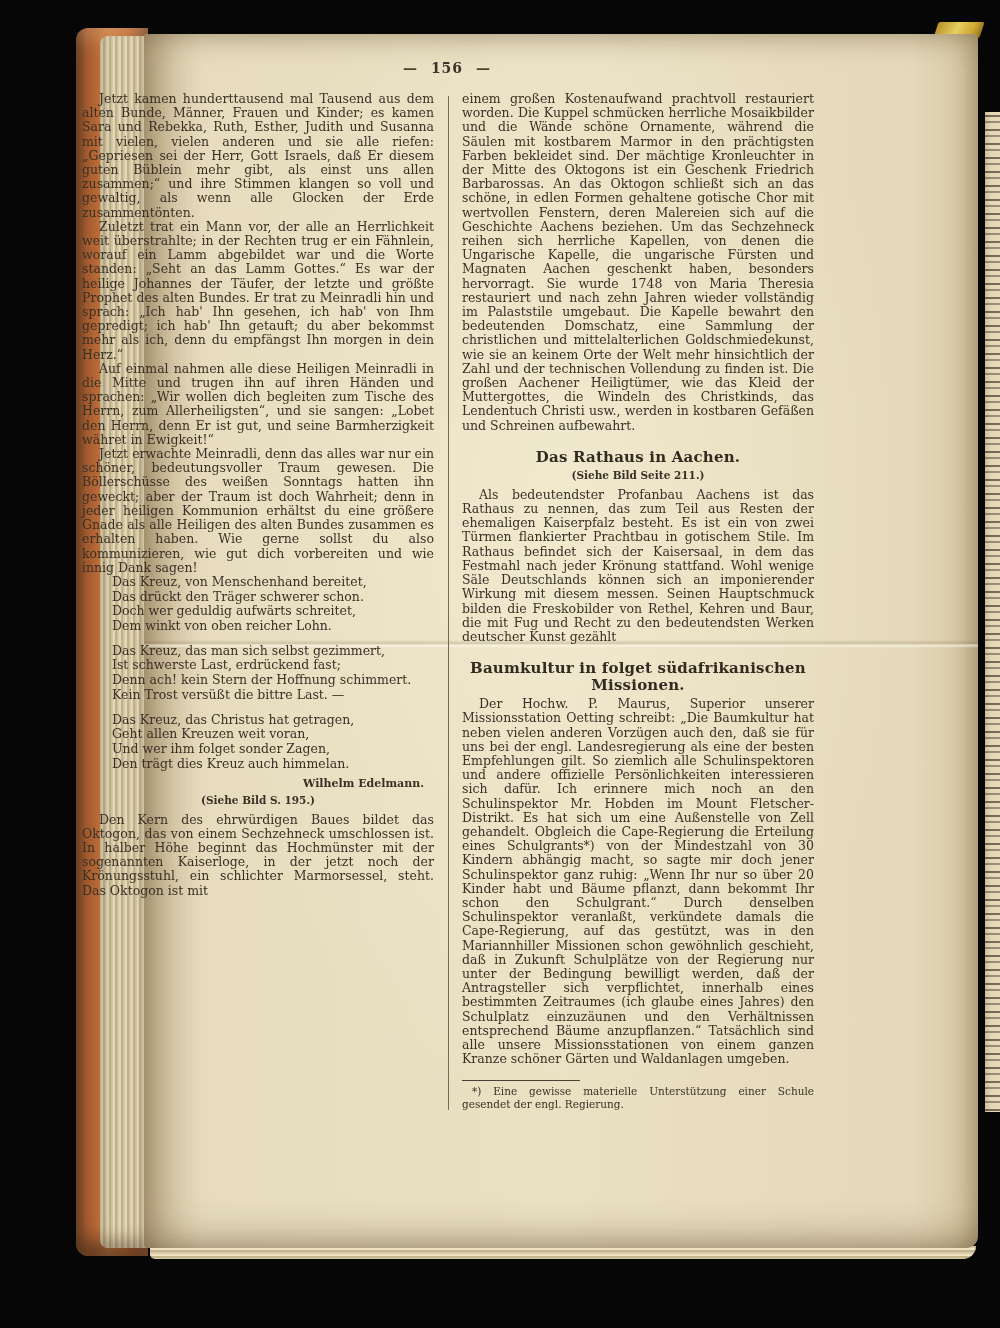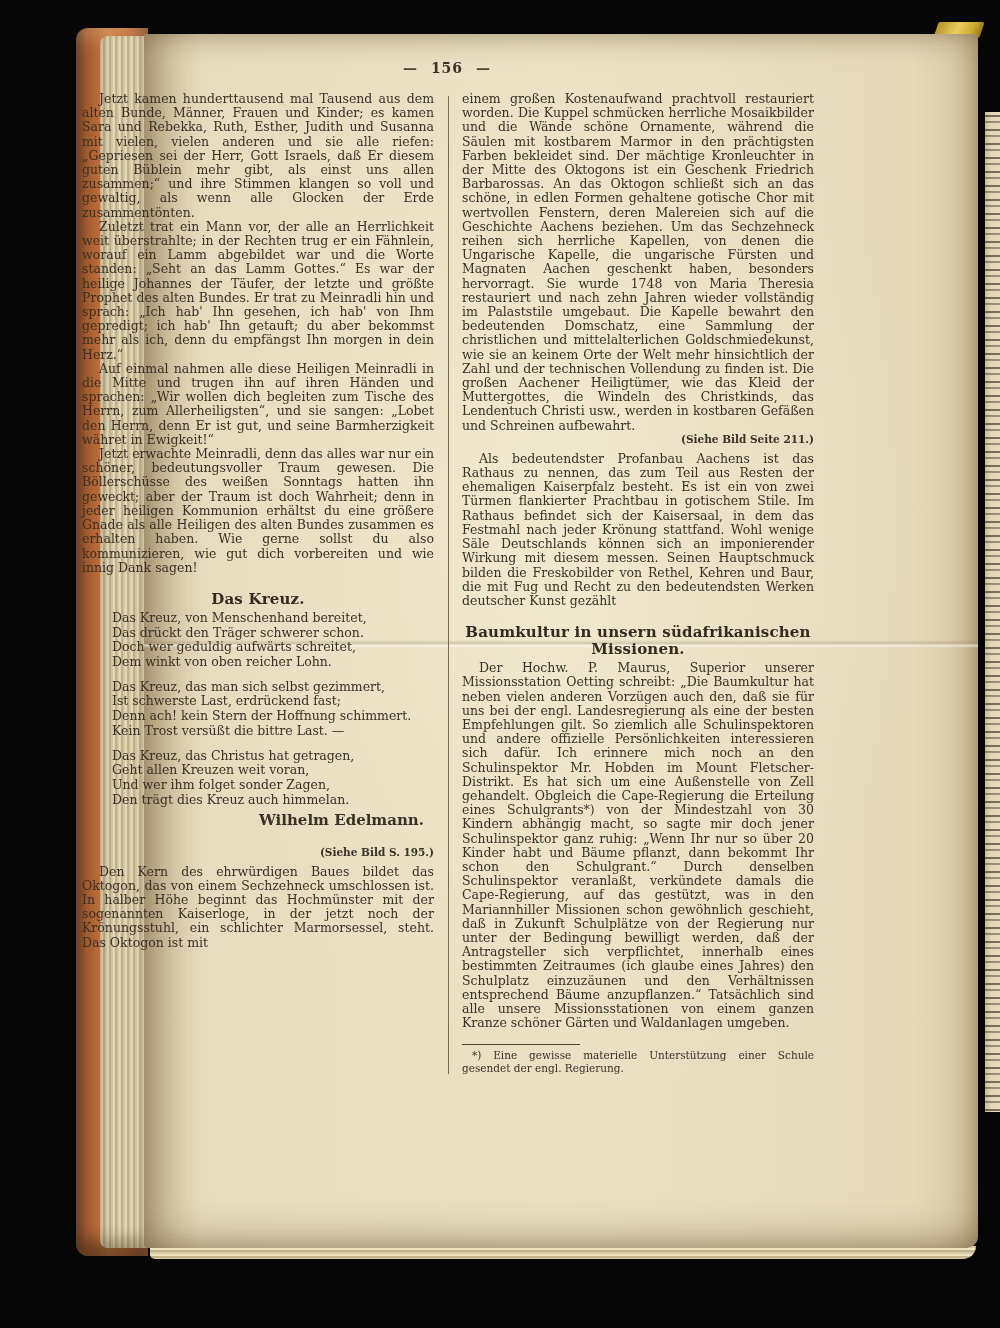--- a/index.html
+++ b/index.html
@@ -74,30 +74,30 @@
     text-align:justify;
   }
   .divider{width:1px;background:#776a52;margin:4px 13px 0 14px;}
   p.body-par{margin:0;text-indent:17px;}
   p.no-indent{text-indent:0;}
   h2.section-heading{
     font-size:15px;line-height:17px;text-align:center;font-weight:700;
     margin:16px 0 3px;color:#332a20;letter-spacing:0.2px;
   }
   .caption{
-    text-align:right;font-size:10.5px;line-height:12px;font-weight:700;
+    text-align:center;font-size:10.5px;line-height:12px;font-weight:700;
     margin:0 0 7px;color:#3a3126;
   }
   .stanza{
     white-space:pre-line;margin:0 0 10px 30px;text-align:left;
     line-height:14.7px;
   }
   .poem-author{
-    text-align:right;font-size:15px;font-weight:700;padding-right:10px;
-    margin:-4px 0 18px;
+    text-align:right;font-size:11px;font-weight:700;padding-right:10px;
+    margin:-4px 0 2px;
   }
   .footnote-rule{
     border:0;border-top:1px solid #4c4234;width:118px;margin:14px 0 4px;
   }
   p.footnote{font-size:10.5px;line-height:12.4px;margin:0;text-indent:10px;}
   
   .library-brand{position:absolute;left:28px;top:1328px;display:flex;align-items:center;}
   .brand-icon{
     width:33px;height:33px;display:grid;
     grid-template-columns:repeat(5,1fr);grid-template-rows:repeat(5,1fr);gap:2px;
@@ -128,21 +128,20 @@
   </div>
 
   <div class="columns">
 
     <div class="column">
       <p class="body-par">Jetzt kamen hunderttausend mal Tausend aus dem alten Bunde, Männer, Frauen und Kinder; es kamen Sara und Rebekka, Ruth, Esther, Judith und Susanna mit vielen, vielen anderen und sie alle riefen: „Gepriesen sei der Herr, Gott Israels, daß Er diesem guten Büblein mehr gibt, als einst uns allen zusammen;“ und ihre Stimmen klangen so voll und gewaltig, als wenn alle Glocken der Erde zusammentönten.</p>
       <p class="body-par">Zuletzt trat ein Mann vor, der alle an Herrlichkeit weit überstrahlte; in der Rechten trug er ein Fähnlein, worauf ein Lamm abgebildet war und die Worte standen: „Seht an das Lamm Gottes.“ Es war der heilige Johannes der Täufer, der letzte und größte Prophet des alten Bundes. Er trat zu Meinradli hin und sprach: „Ich hab' Ihn gesehen, ich hab' von Ihm gepredigt; ich hab' Ihn getauft; du aber bekommst mehr als ich, denn du empfängst Ihn morgen in dein Herz.“</p>
       <p class="body-par">Auf einmal nahmen alle diese Heiligen Meinradli in die Mitte und trugen ihn auf ihren Händen und sprachen: „Wir wollen dich begleiten zum Tische des Herrn, zum Allerheiligsten“, und sie sangen: „Lobet den Herrn, denn Er ist gut, und seine Barmherzigkeit währet in Ewigkeit!“</p>
       <p class="body-par">Jetzt erwachte Meinradli, denn das alles war nur ein schöner, bedeutungsvoller Traum gewesen. Die Böllerschüsse des weißen Sonntags hatten ihn geweckt; aber der Traum ist doch Wahrheit; denn in jeder heiligen Kommunion erhältst du eine größere Gnade als alle Heiligen des alten Bundes zusammen es erhalten haben. Wie gerne sollst du also kommunizieren, wie gut dich vorbereiten und wie innig Dank sagen!</p>
 
-      <h2 class="section-heading">Das Kreuz.</h2>
       <div class="stanza">Das Kreuz, von Menschenhand bereitet,
 Das drückt den Träger schwerer schon.
 Doch wer geduldig aufwärts schreitet,
 Dem winkt von oben reicher Lohn.</div>
       <div class="stanza">Das Kreuz, das man sich selbst gezimmert,
 Ist schwerste Last, erdrückend fast;
 Denn ach! kein Stern der Hoffnung schimmert.
 Kein Trost versüßt die bittre Last. —</div>
       <div class="stanza">Das Kreuz, das Christus hat getragen,
 Geht allen Kreuzen weit voran,
@@ -152,24 +151,25 @@
 
       <div class="caption">(Siehe Bild S. 195.)</div>
       <p class="body-par">Den Kern des ehrwürdigen Baues bildet das Oktogon, das von einem Sechzehneck umschlossen ist. In halber Höhe beginnt das Hochmünster mit der sogenannten Kaiserloge, in der jetzt noch der Krönungsstuhl, ein schlichter Marmorsessel, steht. Das Oktogon ist mit</p>
     </div>
 
     <div class="divider"></div>
 
     <div class="column">
       <p class="body-par no-indent">einem großen Kostenaufwand prachtvoll restauriert worden. Die Kuppel schmücken herrliche Mosaikbilder und die Wände schöne Ornamente, während die Säulen mit kostbarem Marmor in den prächtigsten Farben bekleidet sind. Der mächtige Kronleuchter in der Mitte des Oktogons ist ein Geschenk Friedrich Barbarossas. An das Oktogon schließt sich an das schöne, in edlen Formen gehaltene gotische Chor mit wertvollen Fenstern, deren Malereien sich auf die Geschichte Aachens beziehen. Um das Sechzehneck reihen sich herrliche Kapellen, von denen die Ungarische Kapelle, die ungarische Fürsten und Magnaten Aachen geschenkt haben, besonders hervorragt. Sie wurde 1748 von Maria Theresia restauriert und nach zehn Jahren wieder vollständig im Palaststile umgebaut. Die Kapelle bewahrt den bedeutenden Domschatz, eine Sammlung der christlichen und mittelalterlichen Goldschmiedekunst, wie sie an keinem Orte der Welt mehr hinsichtlich der Zahl und der technischen Vollendung zu finden ist. Die großen Aachener Heiligtümer, wie das Kleid der Muttergottes, die Windeln des Christkinds, das Lendentuch Christi usw., werden in kostbaren Gefäßen und Schreinen aufbewahrt.</p>
 
+      <h2 class="section-heading">Das Rathaus in Aachen.</h2>
       <div class="caption">(Siehe Bild Seite 211.)</div>
       <p class="body-par">Als bedeutendster Profanbau Aachens ist das Rathaus zu nennen, das zum Teil aus Resten der ehemaligen Kaiserpfalz besteht. Es ist ein von zwei Türmen flankierter Prachtbau in gotischem Stile. Im Rathaus befindet sich der Kaisersaal, in dem das Festmahl nach jeder Krönung stattfand. Wohl wenige Säle Deutschlands können sich an imponierender Wirkung mit diesem messen. Seinen Hauptschmuck bilden die Freskobilder von Rethel, Kehren und Baur, die mit Fug und Recht zu den bedeutendsten Werken deutscher Kunst gezählt</p>
 
-      <h2 class="section-heading">Baumkultur in unsern südafrikanischen Missionen.</h2>
+      <h2 class="section-heading">Baumkultur in folget südafrikanischen Missionen.</h2>
       <p class="body-par">Der Hochw. P. Maurus, Superior unserer Missionsstation Oetting schreibt: „Die Baumkultur hat neben vielen anderen Vorzügen auch den, daß sie für uns bei der engl. Landesregierung als eine der besten Empfehlungen gilt. So ziemlich alle Schulinspektoren und andere offizielle Persönlichkeiten interessieren sich dafür. Ich erinnere mich noch an den Schulinspektor Mr. Hobden im Mount Fletscher-Distrikt. Es hat sich um eine Außenstelle von Zell gehandelt. Obgleich die Cape-Regierung die Erteilung eines Schulgrants*) von der Mindestzahl von 30 Kindern abhängig macht, so sagte mir doch jener Schulinspektor ganz ruhig: „Wenn Ihr nur so über 20 Kinder habt und Bäume pflanzt, dann bekommt Ihr schon den Schulgrant.“ Durch denselben Schulinspektor veranlaßt, verkündete damals die Cape-Regierung, auf das gestützt, was in den Mariannhiller Missionen schon gewöhnlich geschieht, daß in Zukunft Schulplätze von der Regierung nur unter der Bedingung bewilligt werden, daß der Antragsteller sich verpflichtet, innerhalb eines bestimmten Zeitraumes (ich glaube eines Jahres) den Schulplatz einzuzäunen und den Verhältnissen entsprechend Bäume anzupflanzen.“ Tatsächlich sind alle unsere Missionsstationen von einem ganzen Kranze schöner Gärten und Waldanlagen umgeben.</p>
 
       <hr class="footnote-rule">
       <p class="footnote">*) Eine gewisse materielle Unterstützung einer Schule gesendet der engl. Regierung.</p>
     </div>
 
   </div>
 
   <div class="adjacent-page"></div>
 

